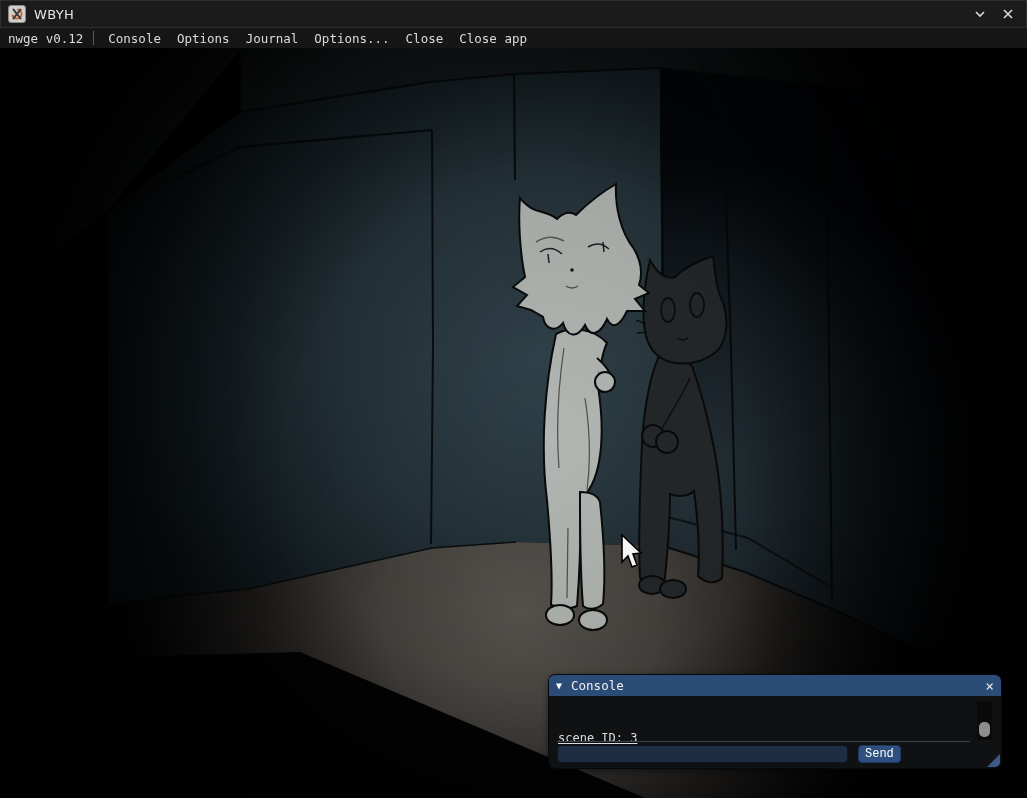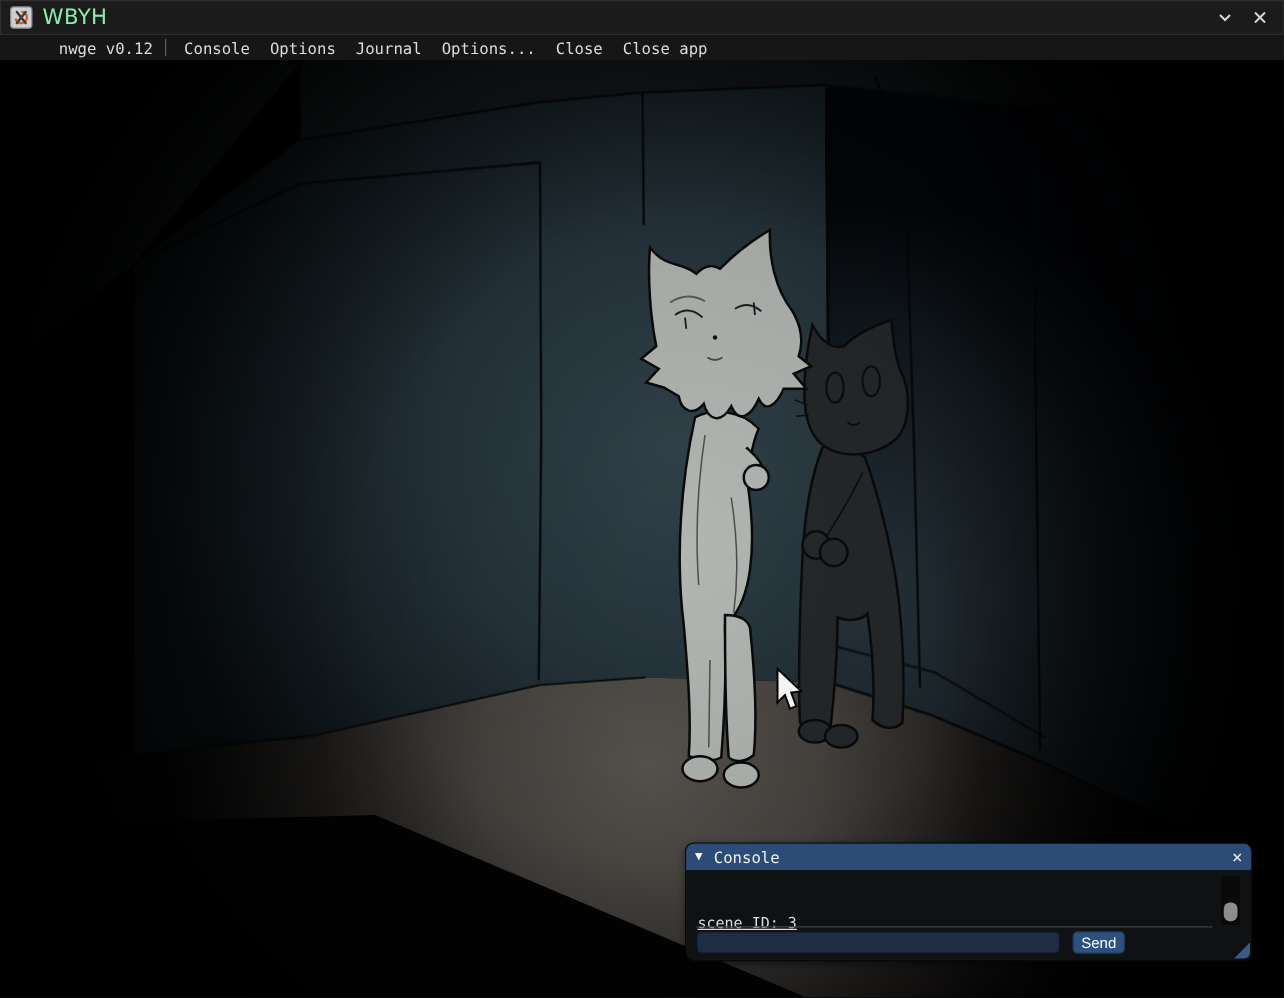--- a/index.html
+++ b/index.html
@@ -13,31 +13,31 @@
   .titlebar {
     position:absolute; top:0; left:0; right:0; height:28px;
     background:#1b1b1b; display:flex; align-items:center; padding:0 8px;
     box-shadow: inset 0 0 0 1px #2e2e2e;
   }
   .app-icon {
     width:18px; height:18px; background:#cfcfcf; border-radius:3px;
     display:flex; align-items:center; justify-content:center; margin-right:8px;
     border:1px solid #8a8a8a;
   }
-  .win-title { color:#86efac; font-size:17px; letter-spacing:.3px; }
+  .win-title { color:#e5e5e5; font-size:13px; letter-spacing:.3px; }
   .titlebar .spacer { flex:1; }
   .win-btn {
     width:22px; height:22px; display:flex; align-items:center; justify-content:center;
     color:#d8d8d8; cursor:default; margin-left:6px;
   }
   
   .menubar {
     position:absolute; top:28px; left:0; right:0; height:20px;
     background:#161616; display:flex; align-items:center;
-    font-family:"DejaVu Sans Mono", monospace; font-size:12.5px; color:#dcdcdc;padding-left:39px;
+    font-family:"DejaVu Sans Mono", monospace; font-size:12.5px; color:#dcdcdc;
   }
   .menubar .version { padding:0 10px 0 8px; }
   .menubar .vsep { width:1px; height:14px; background:#5a5a5a; margin-right:6px; }
   .menu-item { padding:2px 8px; cursor:default; }
   
   .scene { position:absolute; top:48px; left:0; width:1027px; height:750px; }
   
   .console-panel {
     position:absolute; left:549px; top:675px; width:452px; height:93px;
     font-family:"DejaVu Sans Mono", monospace;
@@ -68,21 +68,21 @@
   .console-sep { position:absolute; left:8px; right:31px; top:45px; height:1px; background:#3d434d; }
   .console-input-row { position:absolute; left:8px; bottom:5px; display:flex; align-items:center; }
   .console-input {
     width:291px; height:18px; background:#1e2c44; border:1px solid #0d1524;
     border-radius:4px; color:#e6e6e6; font-family:"DejaVu Sans Mono", monospace;
     font-size:12px; padding:0 5px; outline:none;
   }
   .send-btn {
     margin-left:10px; height:18px; background:#2d507f; color:#ffffff;
     border:1px solid #1b3least; border:1px solid #1b3a61; border-radius:4px;
-    font-family:Liberation Sans, sans-serif; font-size:12px; padding:0 6px; line-height:15px;
+    font-family:Liberation Mono, monospace; font-size:12px; padding:0 6px; line-height:15px;
   }
   .console-resize {
     position:absolute; right:1px; bottom:1px; width:0; height:0;
     border-left:13px solid transparent; border-bottom:13px solid #3b5a86;
     border-bottom-right-radius:5px;
   }
 </style>
 </head>
 <body>
 

